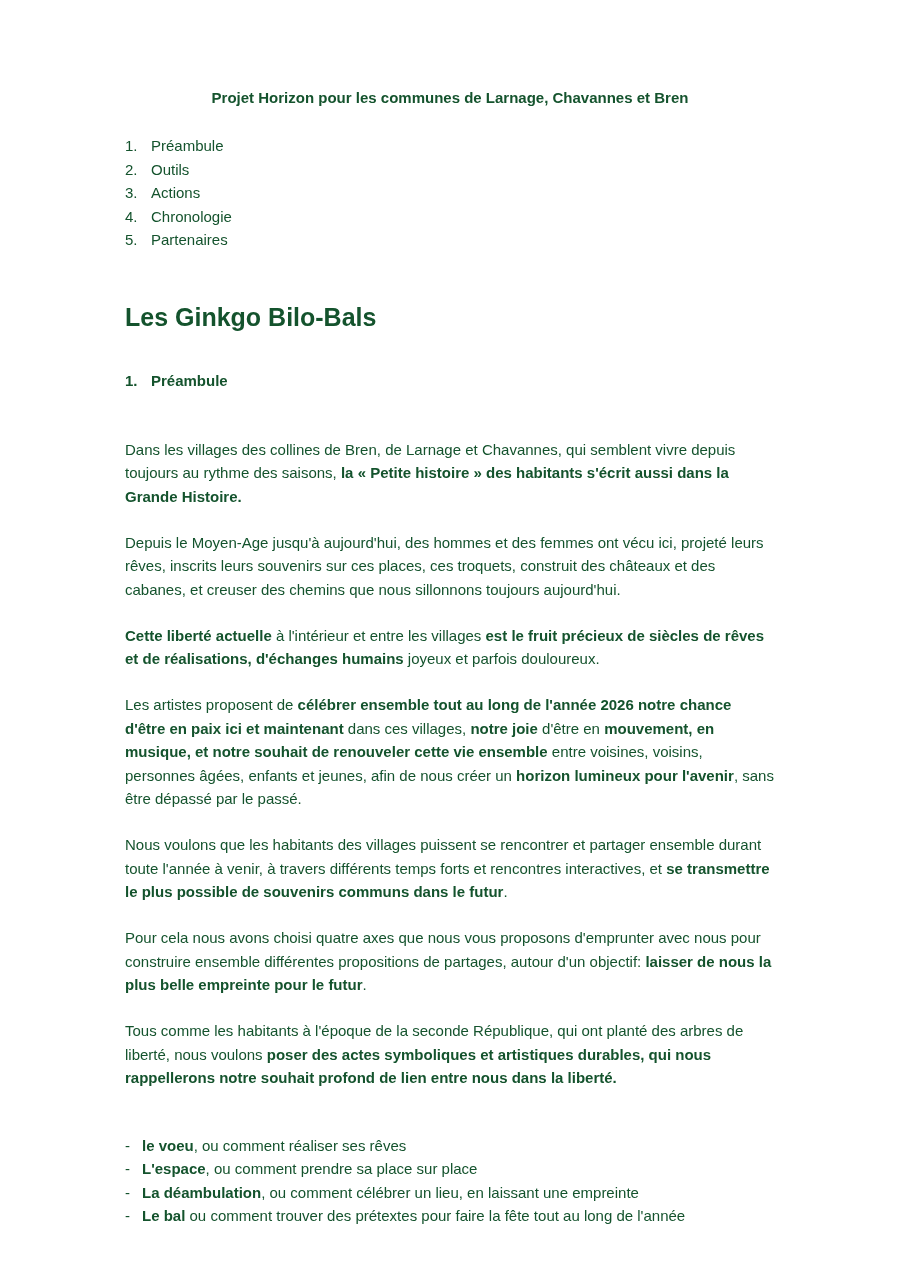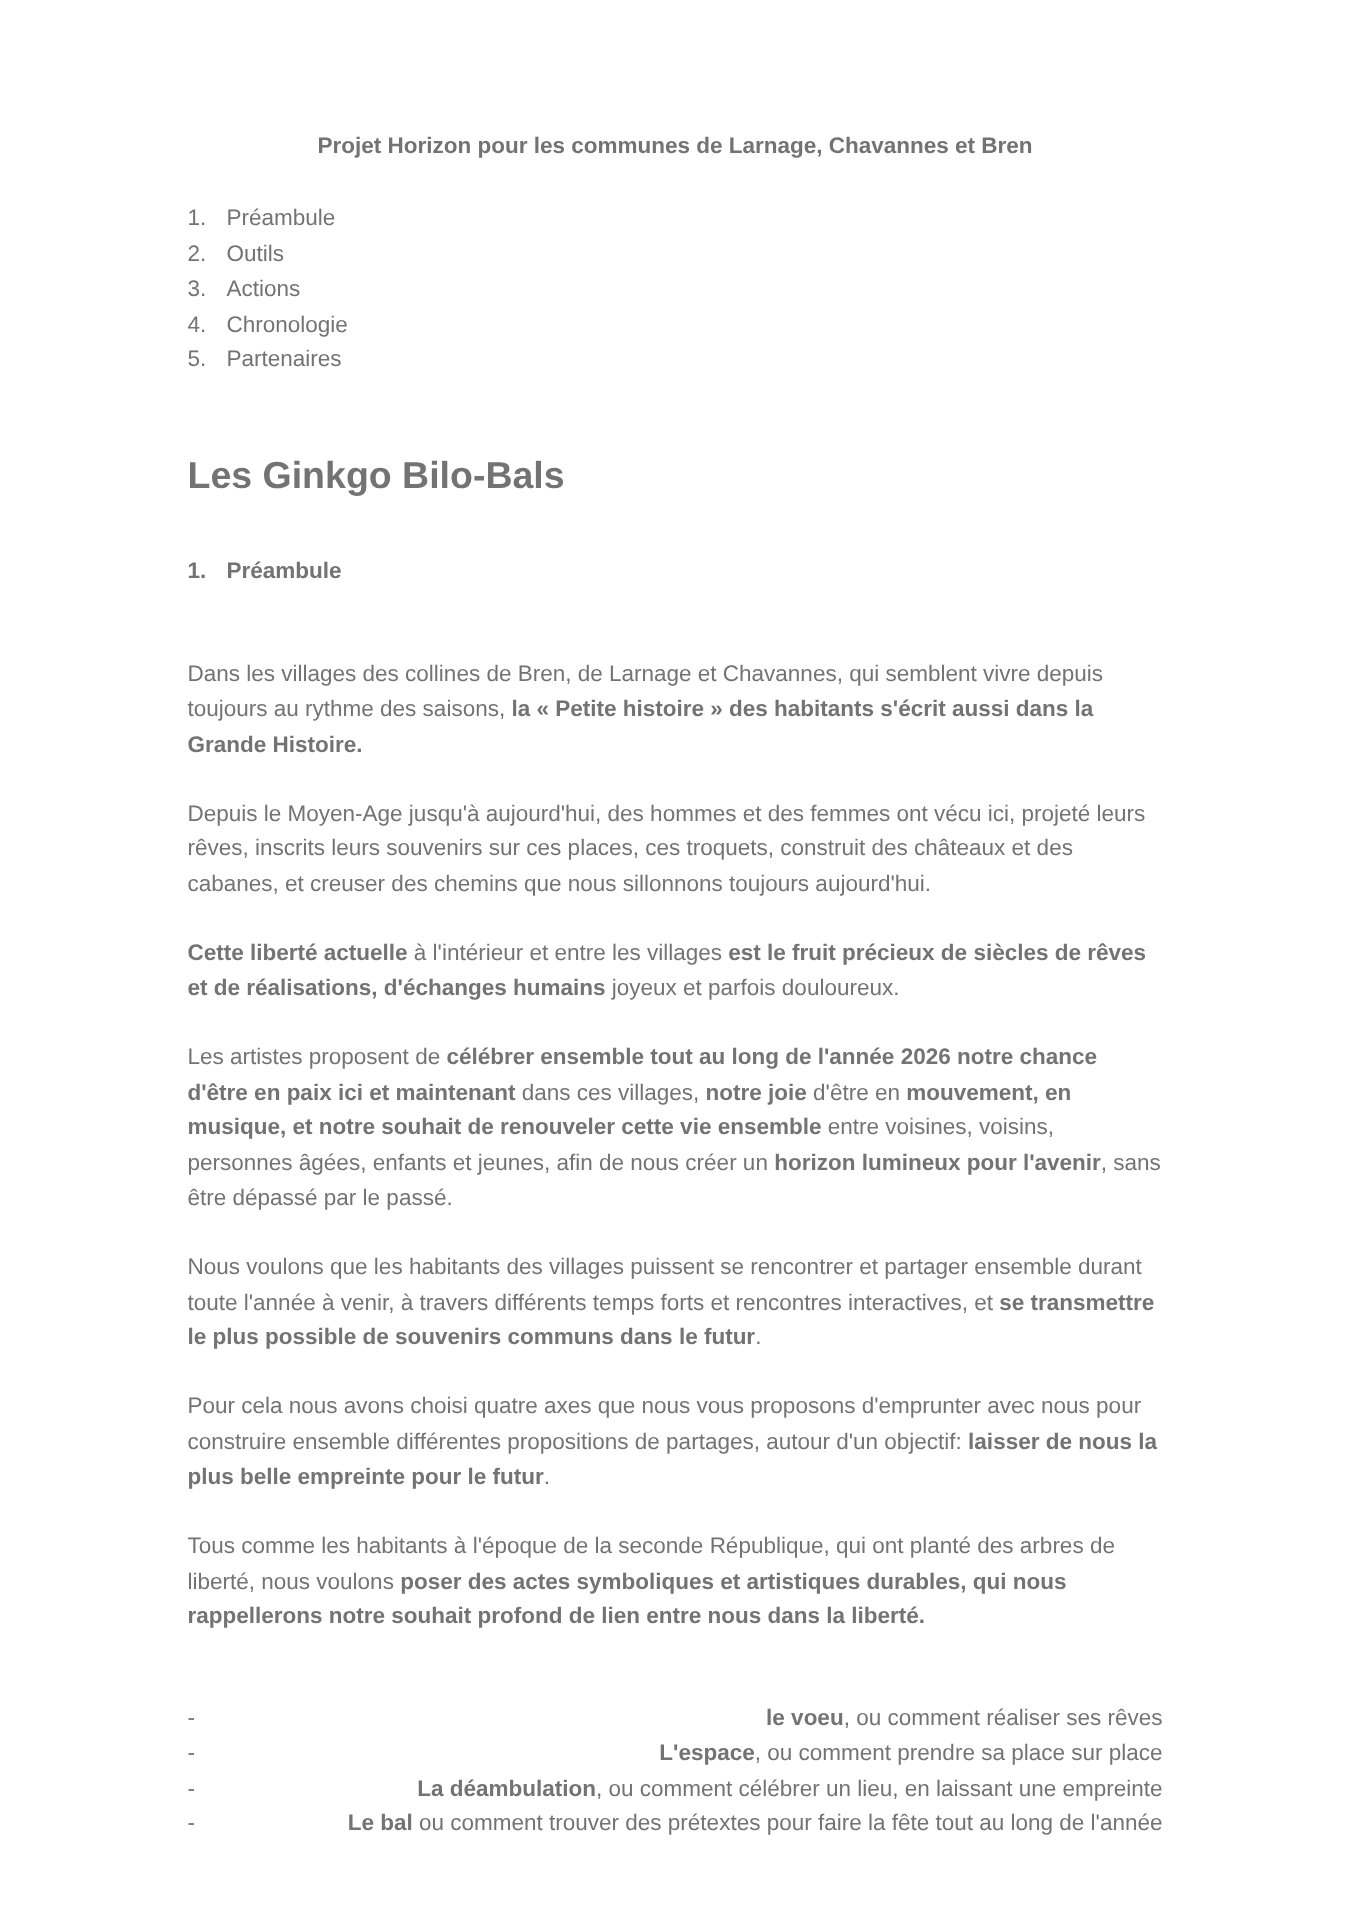--- a/index.html
+++ b/index.html
@@ -9,21 +9,21 @@
   }
   .page {
     position: relative;
     width: 824px;
     height: 1274px;
     margin: 0 auto;
     background: #ffffff;
     box-sizing: border-box;
     padding: 88px 87px 40px 87px;
     font-family: "Liberation Sans", sans-serif;
-    color: #737373;
+    color: #14532d;
     overflow: hidden;
   }
   .doc-header {
     text-align: center;
     font-size: 15px;
     font-weight: 700;
     line-height: 20px;
   }
   .toc {
     margin-top: 26px;
@@ -71,21 +71,21 @@
     line-height: 23.5px;
   }
   .axes-item {
     display: flex;
   }
   .dash {
     display: inline-block;
     width: 17px;
     flex: 0 0 17px;
   }
-  .axes-text { flex: 1; text-align: right; }
+  .axes-text { flex: 1; }
 </style>
 </head>
 <body>
 
 <div class="page">
 
   <div class="doc-header">Projet Horizon pour les communes de Larnage, Chavannes et Bren</div>
 
   <div class="toc">
     <div class="toc-item">

